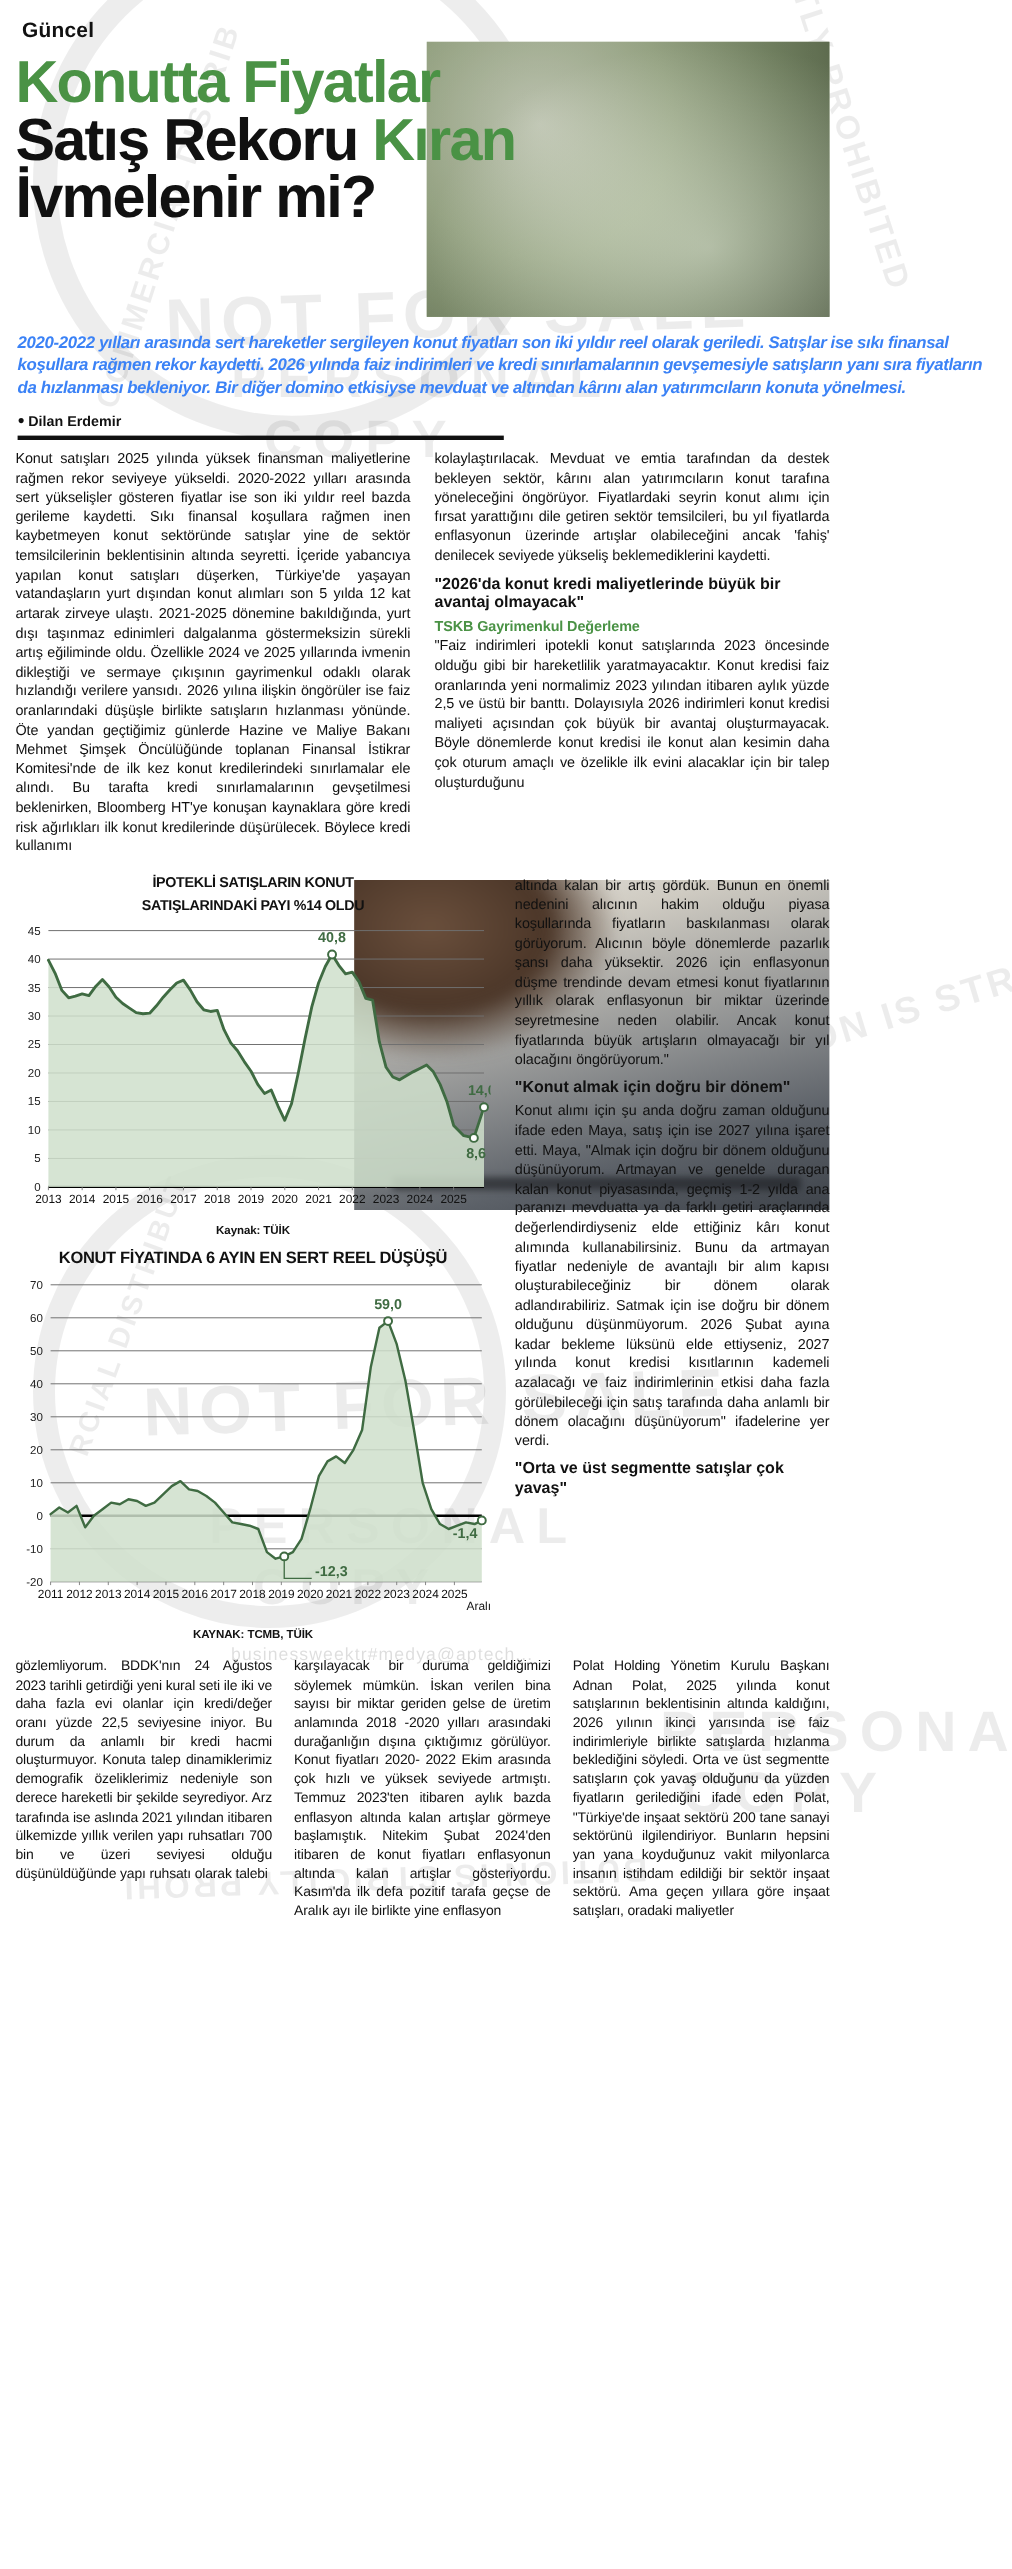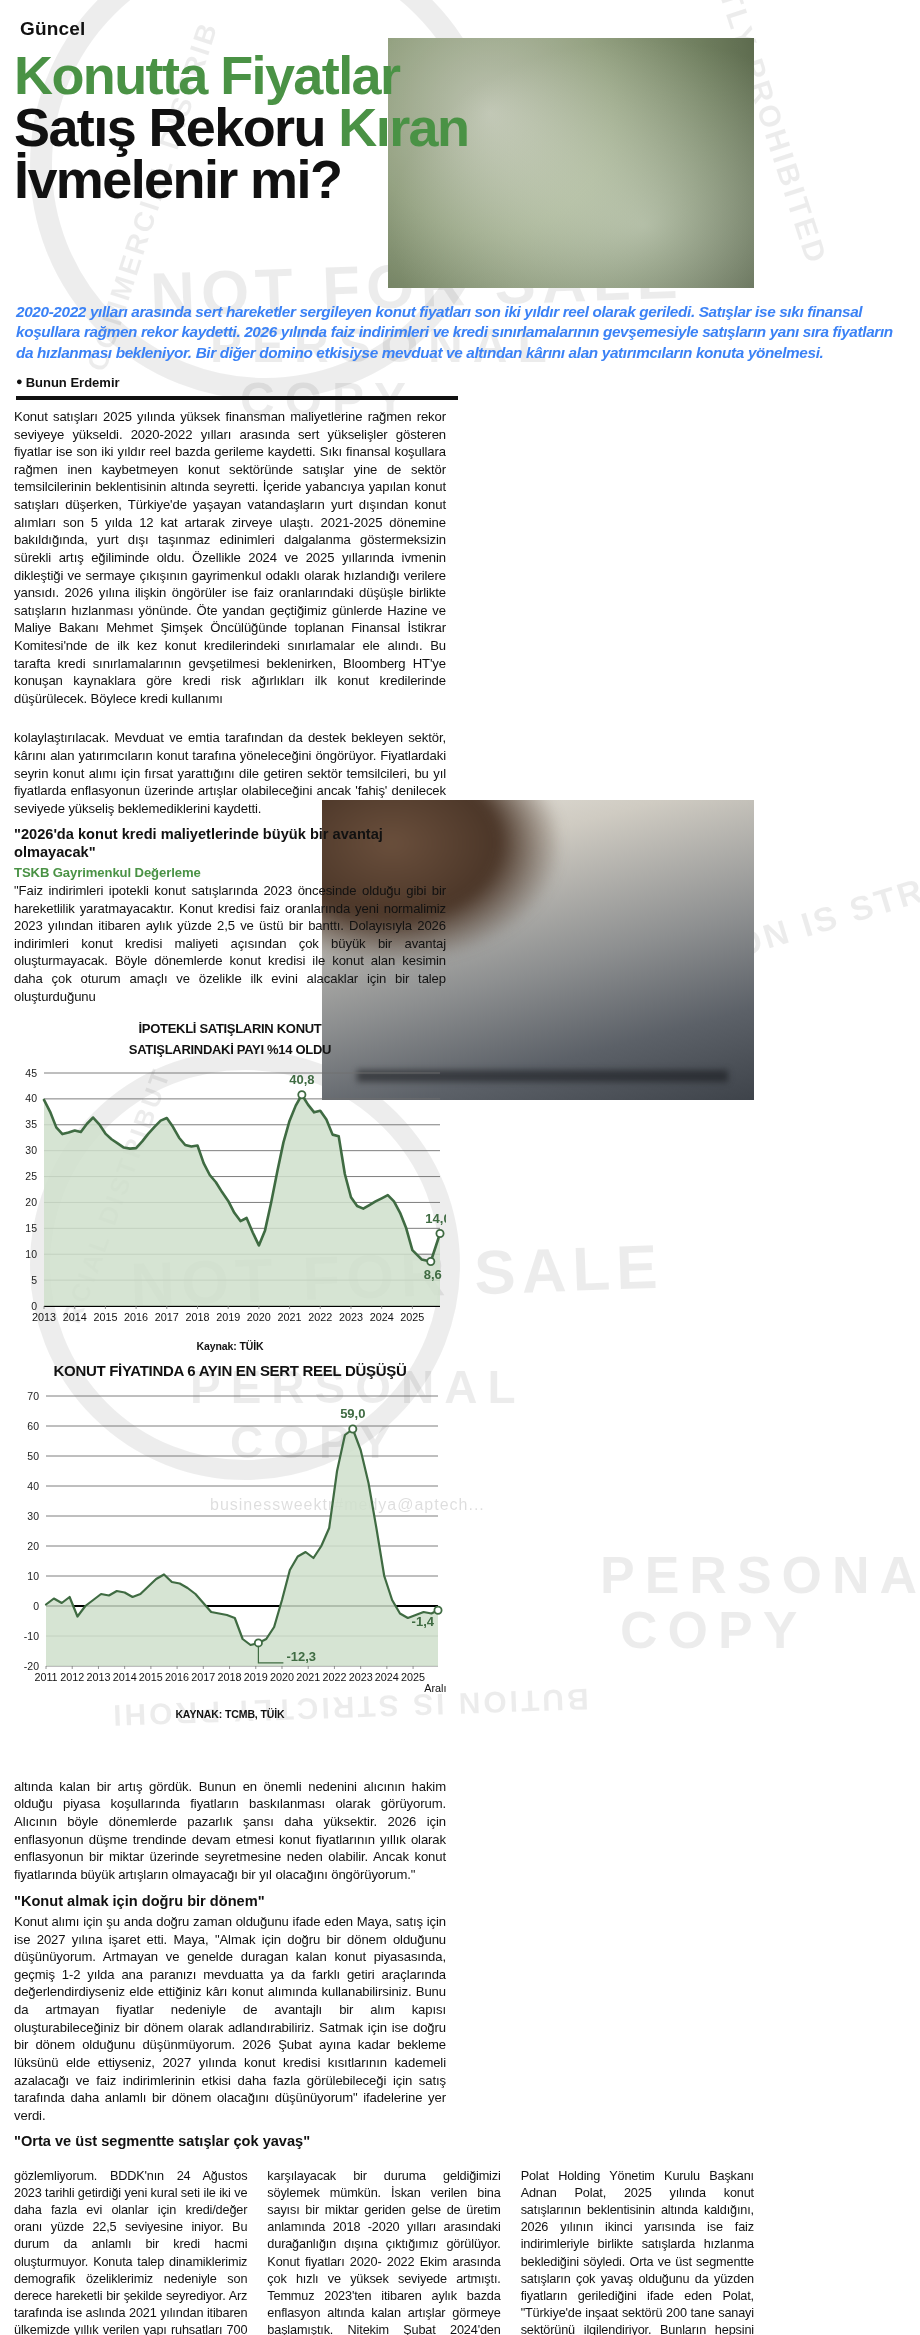--- a/index.html
+++ b/index.html
@@ -51,21 +51,21 @@
   .standfirst {
     position:relative; z-index:12;
     font-size:15.3px; line-height:1.33; font-weight:700; letter-spacing:-0.35px;
     color:#3b82f6; width:890px; margin:12px 0 0 2px;font-style:italic;
   }
   .byline { position:relative; z-index:12; font-size:13px; font-weight:700; margin:12px 0 6px 2px; }
   .byline .dot { font-size:11px; vertical-align:2px; margin-right:3px; }
   .rule { height:4px; background:#111; width:442px; margin:4px 0 8px 2px; position:relative; z-index:12; }
 
   
-  .cols2 { display:flex; gap:22px; position:relative; z-index:12;flex-direction:column; }
+  .cols2 { display:flex; gap:22px; position:relative; z-index:12; }
   .col { width:432px; }
   .col p, .col .q {
     font-size:13.1px; line-height:1.345; text-align:justify; margin:0;
     letter-spacing:-0.1px;
   }
   .col p + p { text-indent:0; }
   .subhead {
     font-size:14.6px; font-weight:800; color:#111; margin:9px 0 3px 0; line-height:1.2;
   }
   .source-green { color:#4a9245; font-size:13px; font-weight:700; line-height:1.3; margin:2px 0 3px 0;}
@@ -138,21 +138,21 @@
       <div class="line">
         <span class="hl-black">Satış Rekoru </span><span class="hl-green">Kıran</span>
       </div>
       <div class="line hl-black">İvmelenir mi?</div>
     </div>
   </div>
 
   <div class="standfirst">2020-2022 yılları arasında sert hareketler sergileyen konut fiyatları son iki yıldır reel olarak geriledi. Satışlar ise sıkı finansal koşullara rağmen rekor kaydetti. 2026 yılında faiz indirimleri ve kredi sınırlamalarının gevşemesiyle satışların yanı sıra fiyatların da hızlanması bekleniyor. Bir diğer domino etkisiyse mevduat ve altından kârını alan yatırımcıların konuta yönelmesi.</div>
 
   <div class="byline">
-    <span class="dot">●</span><span>Bunun Erdemir</span>
+    <span class="dot">●</span><span>Dilan Erdemir</span>
   </div>
   <div class="rule"></div>
 
   <div class="cols2">
     <div class="col">
       <p>Konut satışları 2025 yılında yüksek finansman maliyetlerine rağmen rekor seviyeye yükseldi. 2020-2022 yılları arasında sert yükselişler gösteren fiyatlar ise son iki yıldır reel bazda gerileme kaydetti. Sıkı finansal koşullara rağmen inen kaybetmeyen konut sektöründe satışlar yine de sektör temsilcilerinin beklentisinin altında seyretti. İçeride yabancıya yapılan konut satışları düşerken, Türkiye'de yaşayan vatandaşların yurt dışından konut alımları son 5 yılda 12 kat artarak zirveye ulaştı. 2021-2025 dönemine bakıldığında, yurt dışı taşınmaz edinimleri dalgalanma göstermeksizin sürekli artış eğiliminde oldu. Özellikle 2024 ve 2025 yıllarında ivmenin dikleştiği ve sermaye çıkışının gayrimenkul odaklı olarak hızlandığı verilere yansıdı. 2026 yılına ilişkin öngörüler ise faiz oranlarındaki düşüşle birlikte satışların hızlanması yönünde. Öte yandan geçtiğimiz günlerde Hazine ve Maliye Bakanı Mehmet Şimşek Öncülüğünde toplanan Finansal İstikrar Komitesi'nde de ilk kez konut kredilerindeki sınırlamalar ele alındı. Bu tarafta kredi sınırlamalarının gevşetilmesi beklenirken, Bloomberg HT'ye konuşan kaynaklara göre kredi risk ağırlıkları ilk konut kredilerinde düşürülecek. Böylece kredi kullanımı</p>
     </div>
     <div class="col">
       <p>kolaylaştırılacak. Mevduat ve emtia tarafından da destek bekleyen sektör, kârını alan yatırımcıların konut tarafına yöneleceğini öngörüyor. Fiyatlardaki seyrin konut alımı için fırsat yarattığını dile getiren sektör temsilcileri, bu yıl fiyatlarda enflasyonun üzerinde artışlar olabileceğini ancak 'fahiş' denilecek seviyede yükseliş beklemediklerini kaydetti.</p>
       <div class="subhead">"2026'da konut kredi maliyetlerinde büyük bir avantaj olmayacak"</div>
@@ -315,21 +315,21 @@
                 <text x="399.09030100334337" y="295" text-anchor="middle" class="xtick">2025</text>
                 <text x="424" y="306" text-anchor="middle" class="xtick">Aralık</text>
               </g>
           </svg>
         </div>
         <div class="chart-source">KAYNAK: TCMB, TÜİK</div>
       </div>
 
     </div>
 
-    <div class="col" style="padding-top:2px;margin-top:34px;">
+    <div class="col" style="padding-top:2px;">
       <p>altında kalan bir artış gördük. Bunun en önemli nedenini alıcının hakim olduğu piyasa koşullarında fiyatların baskılanması olarak görüyorum. Alıcının böyle dönemlerde pazarlık şansı daha yüksektir. 2026 için enflasyonun düşme trendinde devam etmesi konut fiyatlarının yıllık olarak enflasyonun bir miktar üzerinde seyretmesine neden olabilir. Ancak konut fiyatlarında büyük artışların olmayacağı bir yıl olacağını öngörüyorum."</p>
       <div class="subhead">"Konut almak için doğru bir dönem"</div>
       <p>Konut alımı için şu anda doğru zaman olduğunu ifade eden Maya, satış için ise 2027 yılına işaret etti. Maya, "Almak için doğru bir dönem olduğunu düşünüyorum. Artmayan ve genelde duragan kalan konut piyasasında, geçmiş 1-2 yılda ana paranızı mevduatta ya da farklı getiri araçlarında değerlendirdiyseniz elde ettiğiniz kârı konut alımında kullanabilirsiniz. Bunu da artmayan fiyatlar nedeniyle de avantajlı bir alım kapısı oluşturabileceğiniz bir dönem olarak adlandırabiliriz. Satmak için ise doğru bir dönem olduğunu düşünmüyorum. 2026 Şubat ayına kadar bekleme lüksünü elde ettiyseniz, 2027 yılında konut kredisi kısıtlarının kademeli azalacağı ve faiz indirimlerinin etkisi daha fazla görülebileceği için satış tarafında daha anlamlı bir dönem olacağını düşünüyorum" ifadelerine yer verdi.</p>
       <div class="subhead">"Orta ve üst segmentte satışlar çok yavaş"</div>
     </div>
   </div>
 
   <div class="cols3">
     <div class="col3">
       <p>gözlemliyorum. BDDK'nın 24 Ağustos 2023 tarihli getirdiği yeni kural seti ile iki ve daha fazla evi olanlar için kredi/değer oranı yüzde 22,5 seviyesine iniyor. Bu durum da anlamlı bir kredi hacmi oluşturmuyor. Konuta talep dinamiklerimiz demografik özeliklerimiz nedeniyle son derece hareketli bir şekilde seyrediyor. Arz tarafında ise aslında 2021 yılından itibaren ülkemizde yıllık verilen yapı ruhsatları 700 bin ve üzeri seviyesi olduğu düşünüldüğünde yapı ruhsatı olarak talebi</p>

